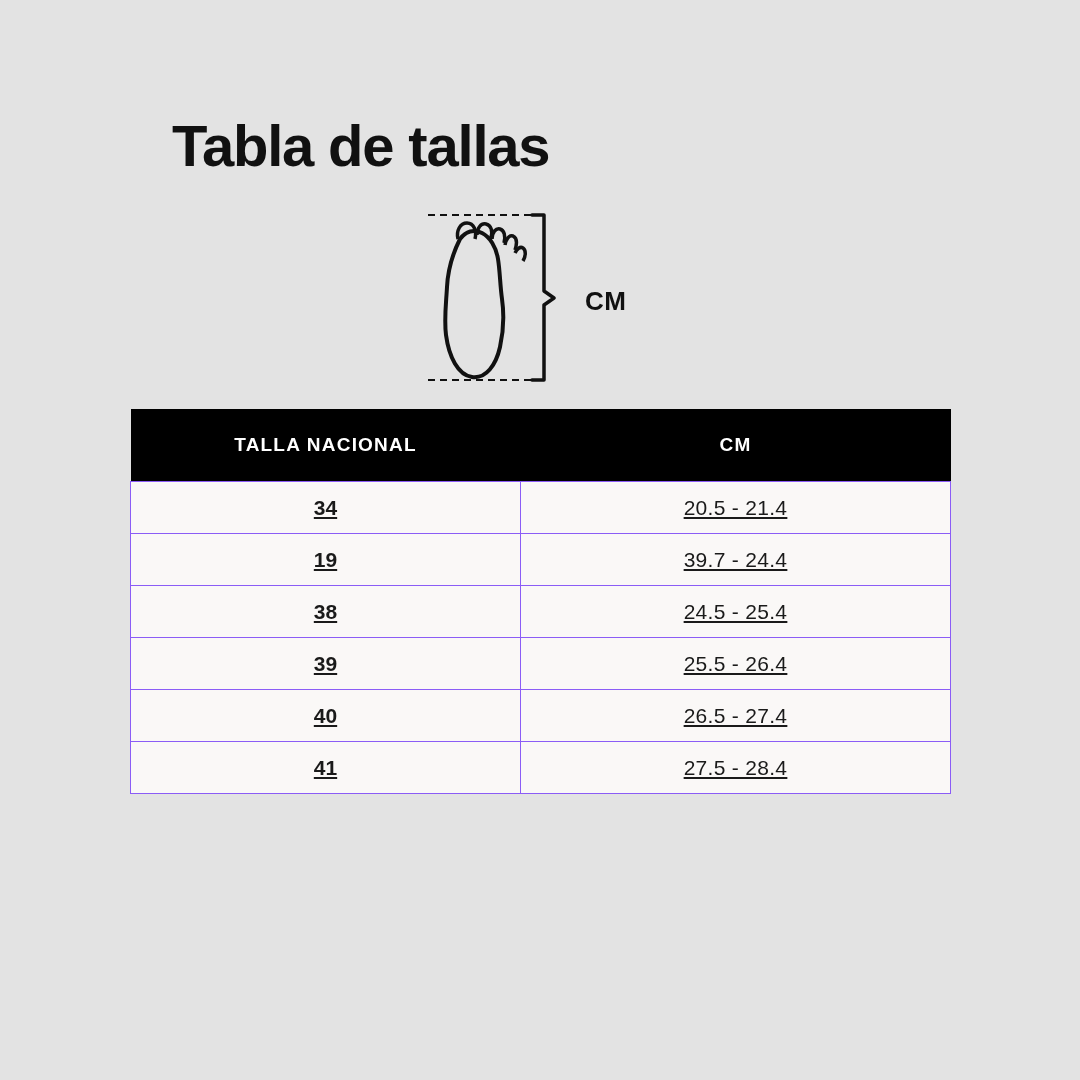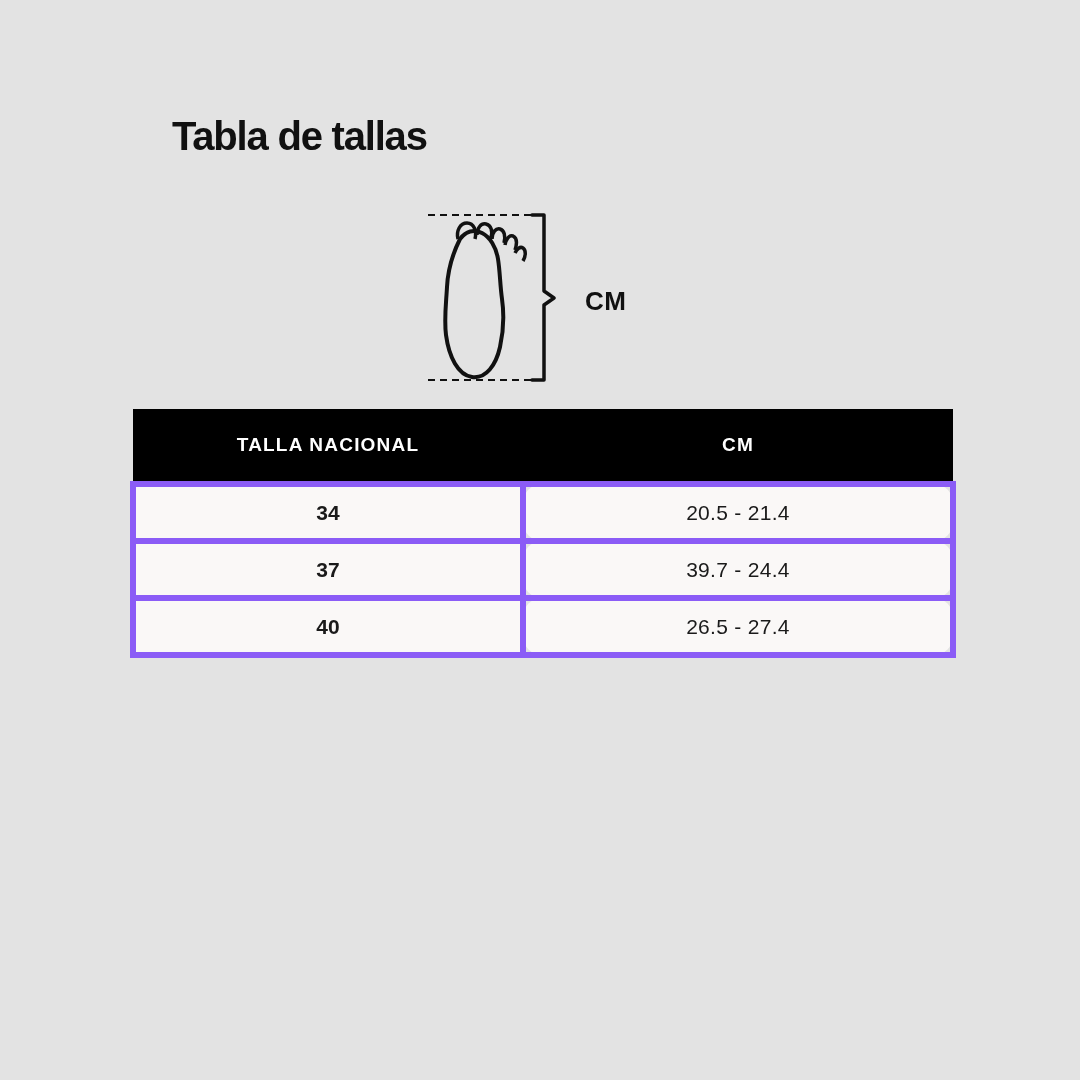--- a/index.html
+++ b/index.html
@@ -16,21 +16,21 @@
   }
   .page {
     position: relative;
     width: 1080px;
     height: 1080px;
   }
   .title {
     position: absolute;
     left: 172px;
     top: 114px;
-    font-size: 40px;
+    font-size: 58px;
     font-weight: bold;
     color: #111111;
     letter-spacing: -1.2px;
     line-height: 1.1;
   }
   .diagram {
     position: absolute;
     left: 420px;
     top: 205px;
     width: 250px;
@@ -68,30 +68,30 @@
     height: 70px;
     text-align: center;
     border: none;
     margin-top: 12px;
   }
   table.size-table tbody td {
     background: #faf8f7;
     color: #1a1a1a;
     height: 49px;
     text-align: center;
-    border: 6px solid #8b5cf6;
+    border: 1px solid #8b5cf6;
     font-size: 21px;
+    text-decoration: underline;
   }
   table.size-table tbody td.col-size {
     font-weight: bold;
   }
   table.size-table tbody td.col-cm {
     font-weight: normal;
     letter-spacing: 0.3px;
-    border-radius: 19px;
   }
   .col-a { width: 390px; }
   .col-b { width: 430px; }
 </style>
 </head>
 <body>
 
 <div class="page">
 
   <div class="title">Tabla de tallas</div>
@@ -146,24 +146,36 @@
           <th>TALLA NACIONAL</th>
           <th>CM</th>
         </tr>
       </thead>
       <tbody>
         <tr>
           <td class="col-size">34</td>
           <td class="col-cm">20.5 - 21.4</td>
         </tr>
         <tr>
-          <td class="col-size">37</td>
+          <td class="col-size">19</td>
           <td class="col-cm">39.7 - 24.4</td>
+        </tr>
+        <tr>
+          <td class="col-size">38</td>
+          <td class="col-cm">24.5 - 25.4</td>
+        </tr>
+        <tr>
+          <td class="col-size">39</td>
+          <td class="col-cm">25.5 - 26.4</td>
         </tr>
         <tr>
           <td class="col-size">40</td>
           <td class="col-cm">26.5 - 27.4</td>
+        </tr>
+        <tr>
+          <td class="col-size">41</td>
+          <td class="col-cm">27.5 - 28.4</td>
         </tr>
       </tbody>
     </table>
   </div>
 
 </div>
 
 </body></html>

